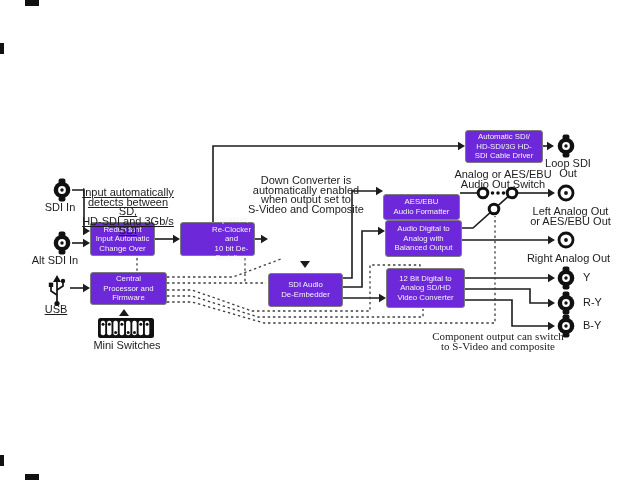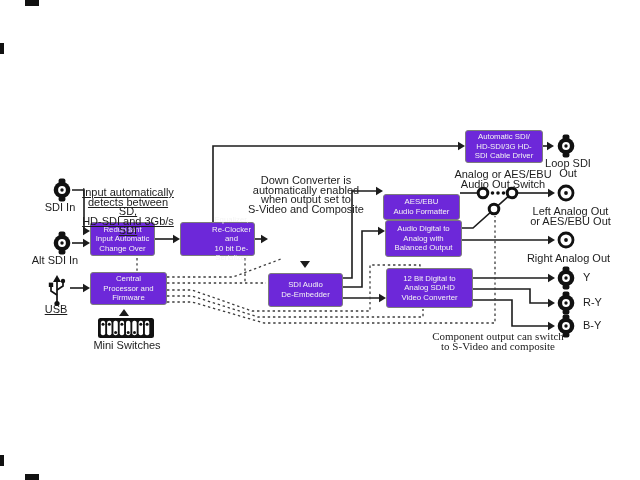--- a/index.html
+++ b/index.html
@@ -156,21 +156,21 @@
   <div class="box" style="left:268px;top:273px;width:75px;height:34px;">SDI Audio
 De-Embedder</div>
   <div class="box" style="left:465px;top:130px;width:78px;height:33px;">Automatic SDI/
 HD-SDI/3G HD-
 SDI Cable Driver</div>
   <div class="box" style="left:383px;top:182px;width:77px;height:26px;margin-top:12px;">AES/EBU
 Audio Formatter</div>
   <div class="box" style="left:385px;top:220px;width:77px;height:37px;">Audio Digital to
 Analog with
 Balanced Output</div>
-  <div class="box" style="left:386px;top:268px;width:87px;height:40px;">12 Bit Digital to
+  <div class="box" style="left:386px;top:268px;width:79px;height:40px;">12 Bit Digital to
 Analog SD/HD
 Video Converter</div>
 
   <div class="lbl" style="left:30px;top:203px;width:60px;">SDI In</div>
   <div class="lbl" style="left:80px;top:188px;width:96px;text-decoration:underline;">Input automatically
 detects between SD,
 HD-SDI and 3Gb/s SDI</div>
   <div class="lbl" style="left:20px;top:256px;width:70px;">Alt SDI In</div>
   <div class="lbl" style="left:36px;top:305px;width:40px;text-decoration:underline;">USB</div>
   <div class="lbl" style="left:87px;top:341px;width:80px;">Mini Switches</div>

